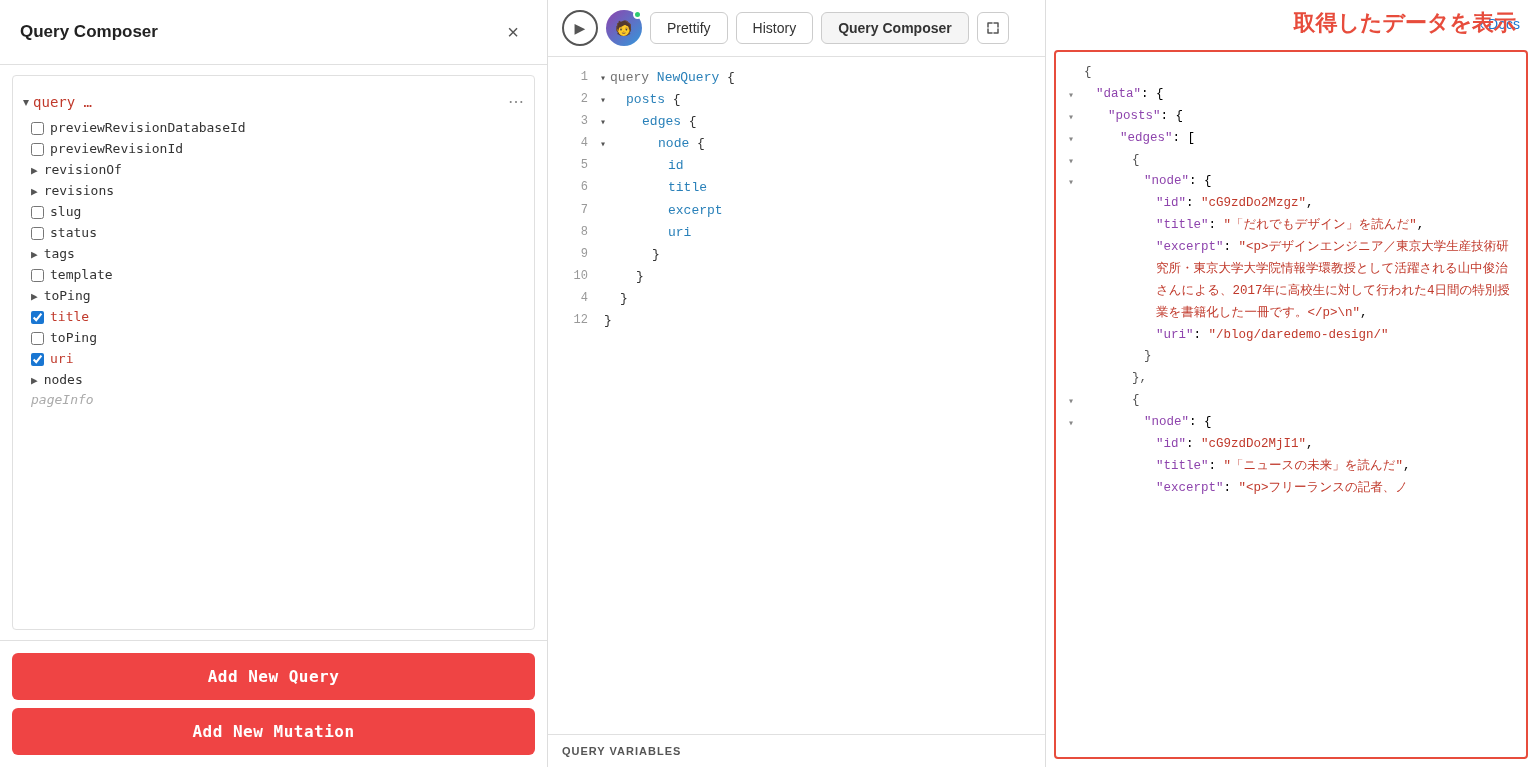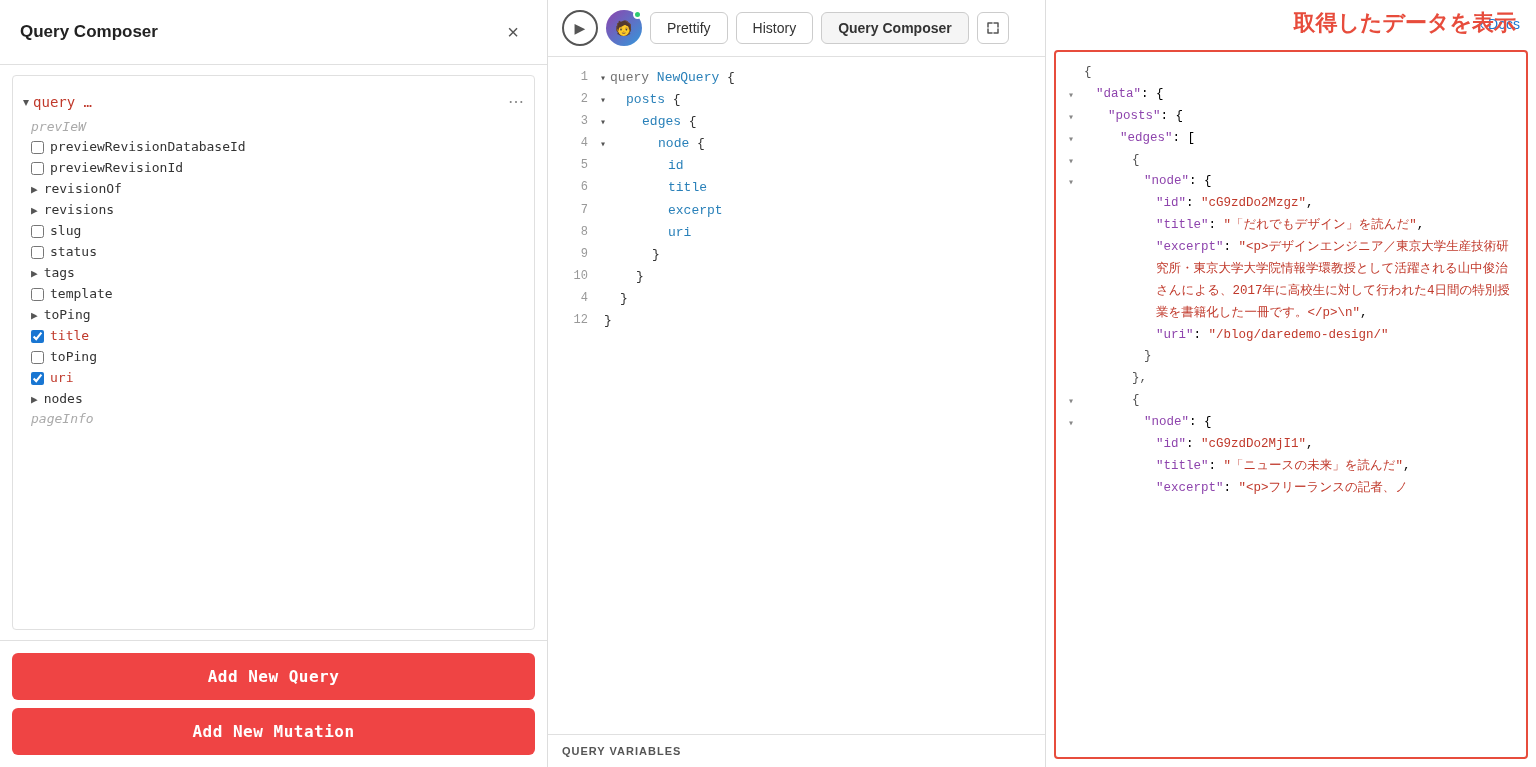--- a/index.html
+++ b/index.html
@@ -357,21 +357,20 @@
   <div class="query-tree">
     <div class="tree-root">
       <div class="tree-root-left">
         <span class="chevron-down">▾</span>
         <span class="query-label">query …</span>
       </div>
       <span class="dots-menu">⋯</span>
     </div>
 
     <div class="tree-items">
-      <div class="faded-item">prevIeW</div>
 
       <div class="tree-item unchecked-item">
         <input type="checkbox" style="">
         <span>previewRevisionDatabaseId</span>
       </div>
 
       <div class="tree-item unchecked-item">
         <input type="checkbox" style="">
         <span>previewRevisionId</span>
       </div>

